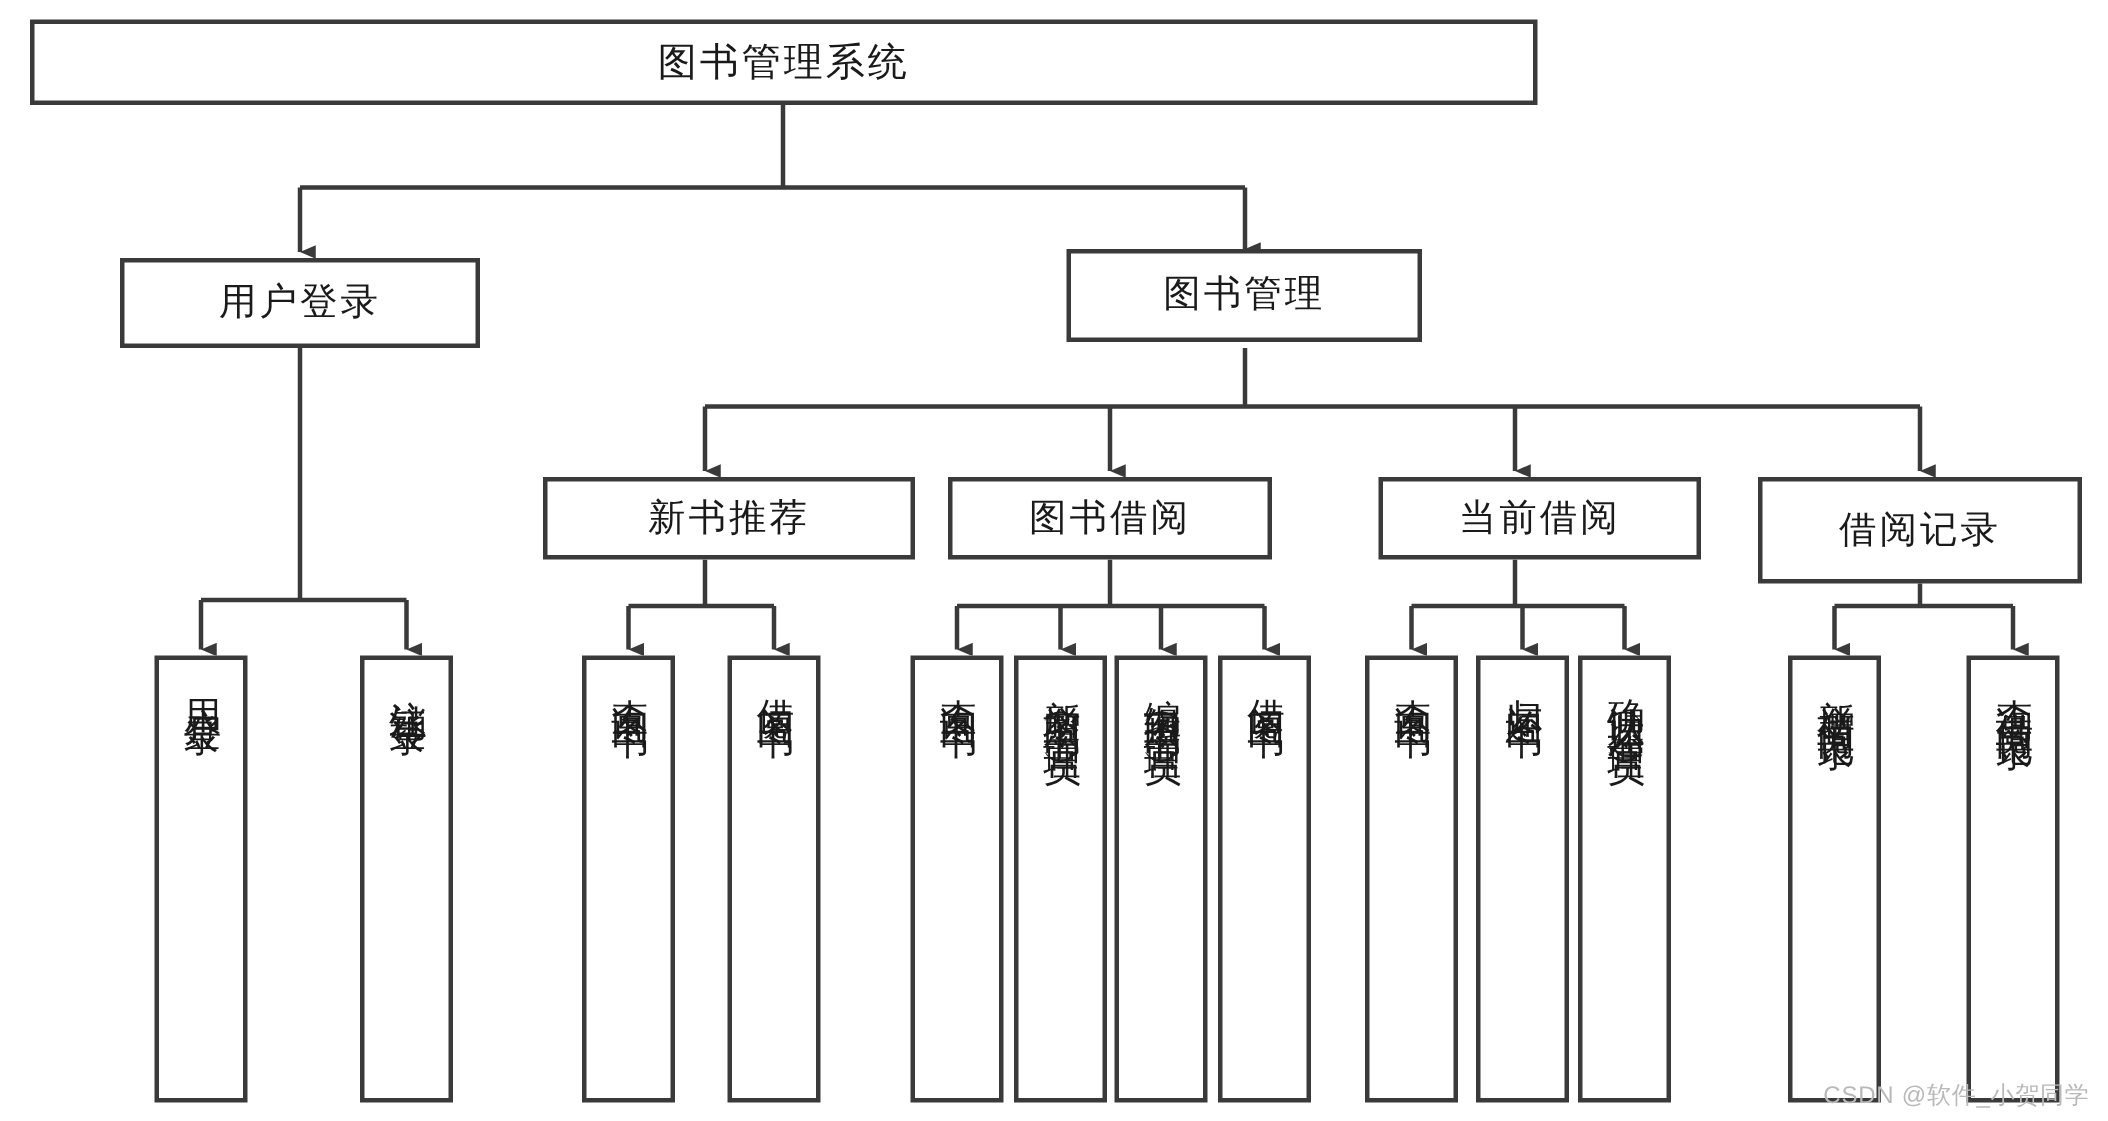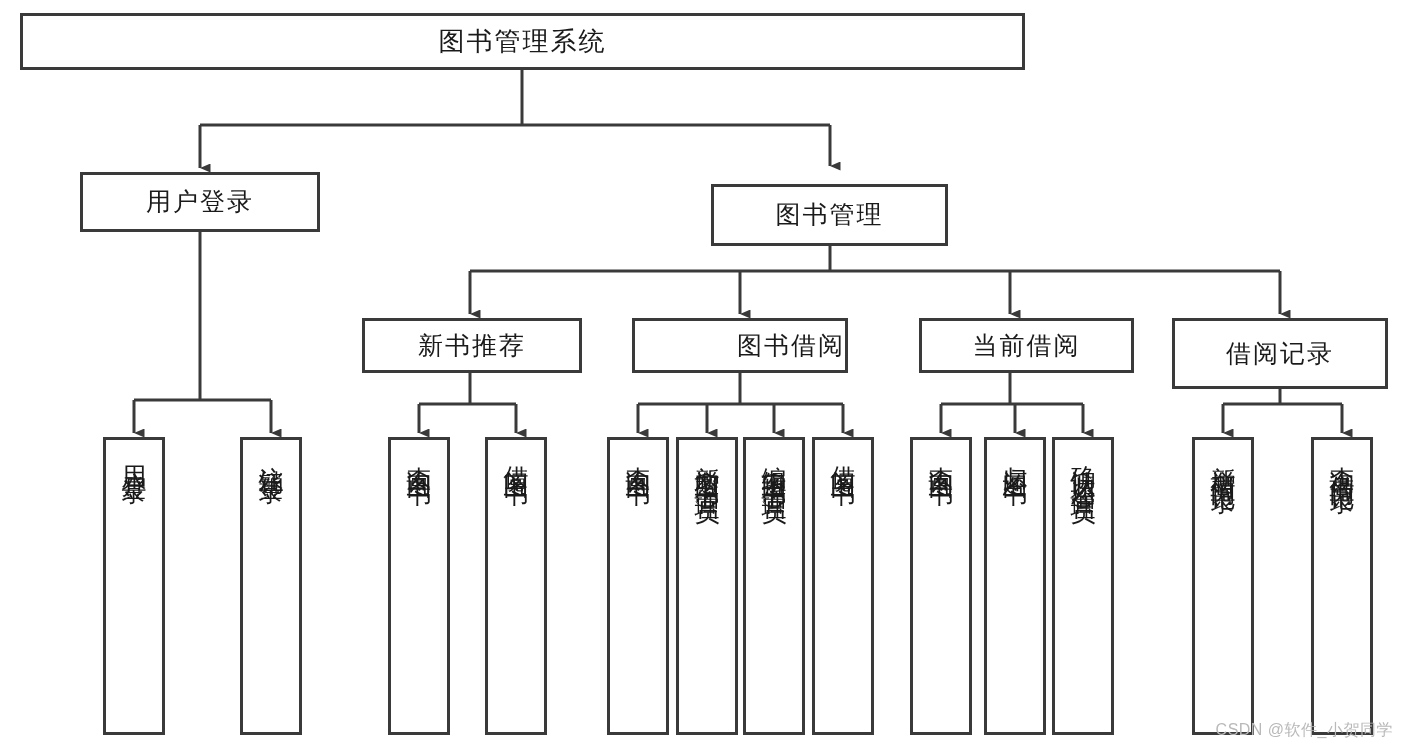--- a/index.html
+++ b/index.html
@@ -133,28 +133,28 @@
     </g>
   </svg>
 
   <div class="node h root" style="left:20px; top:13px; width:1005px; height:57px;">
     <span class="label">图书管理系统</span>
   </div>
 
   <div class="node h" style="left:80px; top:172px; width:240px; height:60px;">
     <span class="label">用户登录</span>
   </div>
-  <div class="node h" style="left:711px; top:184px; width:237px; height:62px;">
+  <div class="node h" style="left:711px; top:166px; width:237px; height:62px;">
     <span class="label">图书管理</span>
   </div>
 
-  <div class="node h" style="left:362px; top:318px; width:220px; height:55px;">
+  <div class="node h" style="left:362px; top:318px; width:248px; height:55px;">
     <span class="label">新书推荐</span>
   </div>
-  <div class="node h" style="left:632px; top:318px; width:216px; height:55px;justify-content:flex-end;">
+  <div class="node h" style="left:632px; top:318px; width:216px; height:55px;">
     <span class="label">图书借阅</span>
   </div>
   <div class="node h" style="left:903px; top:318px; width:215px; height:55px;margin-left:16px;">
     <span class="label">当前借阅</span>
   </div>
   <div class="node h" style="left:1172px; top:318px; width:216px; height:71px;">
     <span class="label">借阅记录</span>
   </div>
 
   <div class="node v" style="left:103px; top:437px; width:62px; height:298px;">

